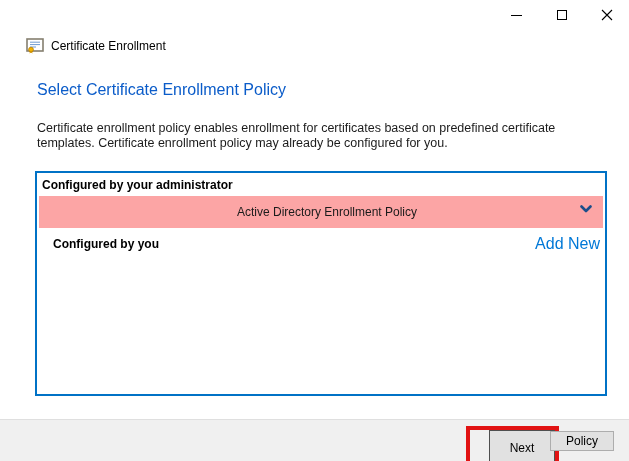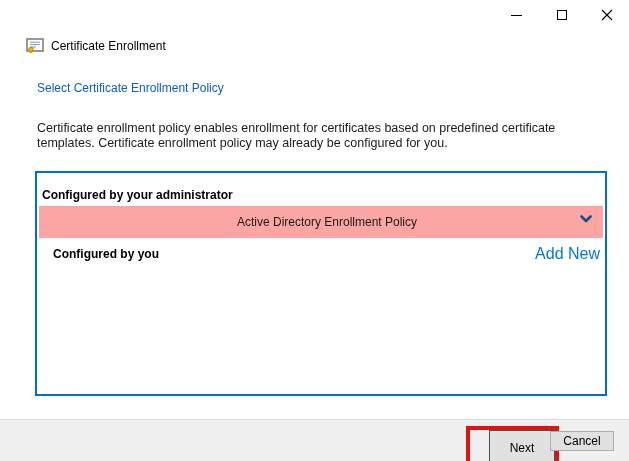--- a/index.html
+++ b/index.html
@@ -11,29 +11,29 @@
   }
   
   .win-controls{position:absolute;top:0;right:0;display:flex;}
   .win-btn{width:45px;height:30px;display:flex;align-items:center;justify-content:center;cursor:default;}
   .min-glyph{display:block;width:11px;height:0;border-top:1px solid #000;}
   .max-glyph{display:block;width:10px;height:10px;border:1px solid #000;box-sizing:border-box;background:transparent;}
   
   .app-header{position:absolute;top:38px;left:10px;display:flex;align-items:center;gap:7px;margin-left:16px;}
   .app-title{font-size:12px;color:#000;}
   
-  .page-title{position:absolute;top:81px;left:37px;font-size:12px;font-weight:400;color:#0b5cc9;}
+  .page-title{position:absolute;top:81px;left:37px;font-size:16px;font-weight:400;color:#0b5cc9;}
   .page-desc{position:absolute;top:121px;left:37px;width:576px;font-size:12.5px;line-height:1.22;color:#1b1b1b;}
   
   .policy-panel{
     position:absolute;left:35px;top:171px;width:572px;height:225px;
     border:2px solid #0072c6;background:#fff;box-sizing:border-box;
   }
   .section-label{font-size:12px;font-weight:bold;color:#000;}
-  .admin-row{padding:12px 5px 3px 5px;border-radius:7px;}
+  .admin-row{padding:2px 5px 3px 5px;border-radius:7px;}
   .policy-row{
     margin:0 2px;height:32px;background:#fca5a5;
     display:flex;align-items:center;position:relative;
     padding-left:12px;box-sizing:border-box;cursor:default;justify-content:center;
   }
   .policy-row .policy-name{font-size:12px;color:#1b1b1b;}
   .chevron{position:absolute;right:11px;top:9px;line-height:0;}
   .user-row{
     display:flex;justify-content:space-between;align-items:center;
     padding:7px 5px 0 16px;
@@ -108,13 +108,13 @@
     <a class="add-new">Add New</a>
   </div>
 </div>
 
 <div class="footer"></div>
 
 <div class="annotation-box">
   <button class="btn next-btn">Next</button>
 </div>
 
-<button class="btn cancel-btn">Cancel</button>
+<button class="btn cancel-btn">Policy</button>
 
 </body></html>

